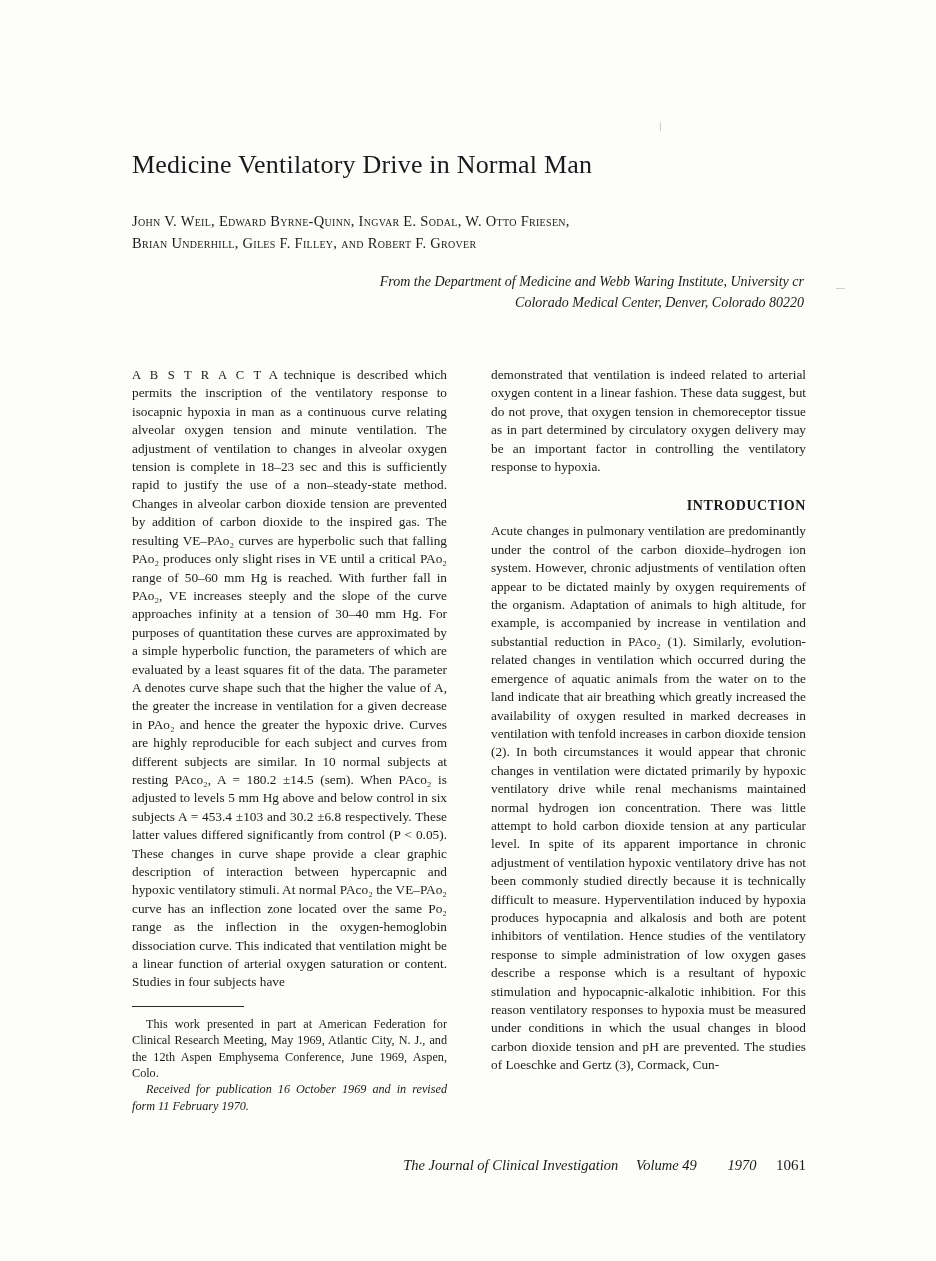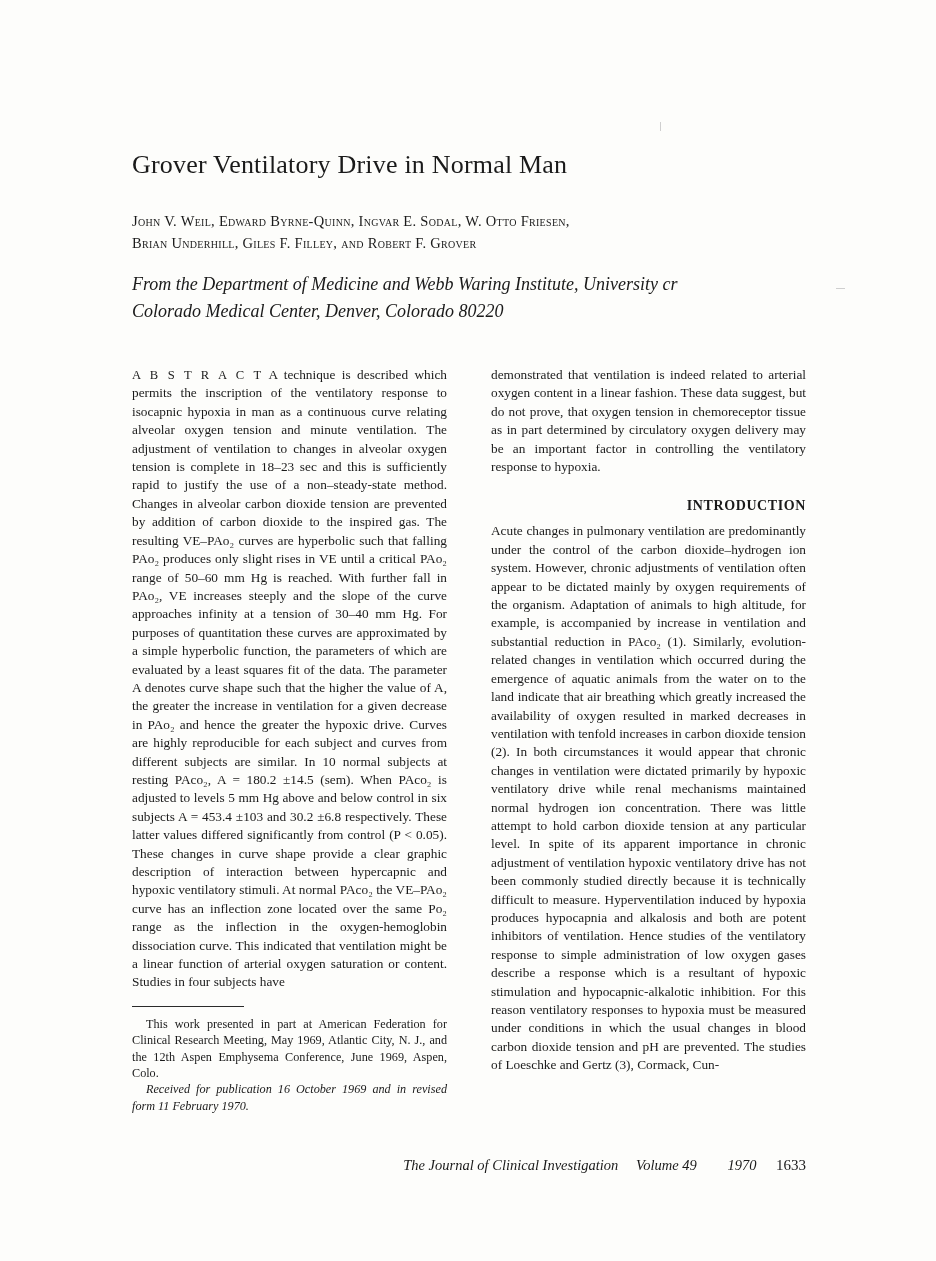--- a/index.html
+++ b/index.html
@@ -37,24 +37,25 @@
   }
   .authors {
     font-size: 14.5px;
     line-height: 1.55;
     font-variant: small-caps;
     letter-spacing: 0.3px;
     margin: 0 0 16px 0;
   }
   .authors .ln { display: block; }
   .affil {
-    font-size: 18px;
+    font-size: 14px;
     font-style: italic;
     line-height: 1.5;
     margin: 0 0 34px 0;
+    text-align: right;
   }
   .affil .ln { display: block; }
 
   .columns {
     position: absolute;
     left: 132px;
     top: 358px;
     width: 674px;
     height: 790px;
     margin-top: 8px;
@@ -129,21 +130,21 @@
 </style>
 </head>
 <body>
 
 <div class="page">
 
   <div class="mark-top"></div>
   <div class="mark-right"></div>
 
   <div class="content">
-    <h1 class="title">Grover Ventilatory Drive in Normal Man</h1>
+    <h1 class="title">Medicine Ventilatory Drive in Normal Man</h1>
 
     <div class="authors">
       <span class="ln">John V. Weil, Edward Byrne-Quinn, Ingvar E. Sodal, W. Otto Friesen,</span>
       <span class="ln">Brian Underhill, Giles F. Filley, and Robert F. Grover</span>
     </div>
 
     <div class="affil">
       <span class="ln">From the Department of Medicine and Webb Waring Institute, University cr</span>
       <span class="ln">Colorado Medical Center, Denver, Colorado 80220</span>
     </div>
@@ -169,16 +170,16 @@
 
       <p>Acute changes in pulmonary ventilation are predominantly under the control of the carbon dioxide–hydrogen ion system. However, chronic adjustments of ventilation often appear to be dictated mainly by oxygen requirements of the organism. Adaptation of animals to high altitude, for example, is accompanied by increase in ventilation and substantial reduction in PAco₂ (1). Similarly, evolution-related changes in ventilation which occurred during the emergence of aquatic animals from the water on to the land indicate that air breathing which greatly increased the availability of oxygen resulted in marked decreases in ventilation with tenfold increases in carbon dioxide tension (2). In both circumstances it would appear that chronic changes in ventilation were dictated primarily by hypoxic ventilatory drive while renal mechanisms maintained normal hydrogen ion concentration. There was little attempt to hold carbon dioxide tension at any particular level. In spite of its apparent importance in chronic adjustment of ventilation hypoxic ventilatory drive has not been commonly studied directly because it is technically difficult to measure. Hyperventilation induced by hypoxia produces hypocapnia and alkalosis and both are potent inhibitors of ventilation. Hence studies of the ventilatory response to simple administration of low oxygen gases describe a response which is a resultant of hypoxic stimulation and hypocapnic-alkalotic inhibition. For this reason ventilatory responses to hypoxia must be measured under conditions in which the usual changes in blood carbon dioxide tension and pH are prevented. The studies of Loeschke and Gertz (3), Cormack, Cun-</p>
     </div>
 
   </div>
 
   <div class="journal-line">
     <span>The Journal of Clinical Investigation</span>
     <span style="margin-left:14px">Volume 49</span>
     <span style="margin-left:27px">1970</span>
-    <span class="pageno">1633</span>
+    <span class="pageno">1061</span>
   </div>
 
 </div>
 
 </body></html>

